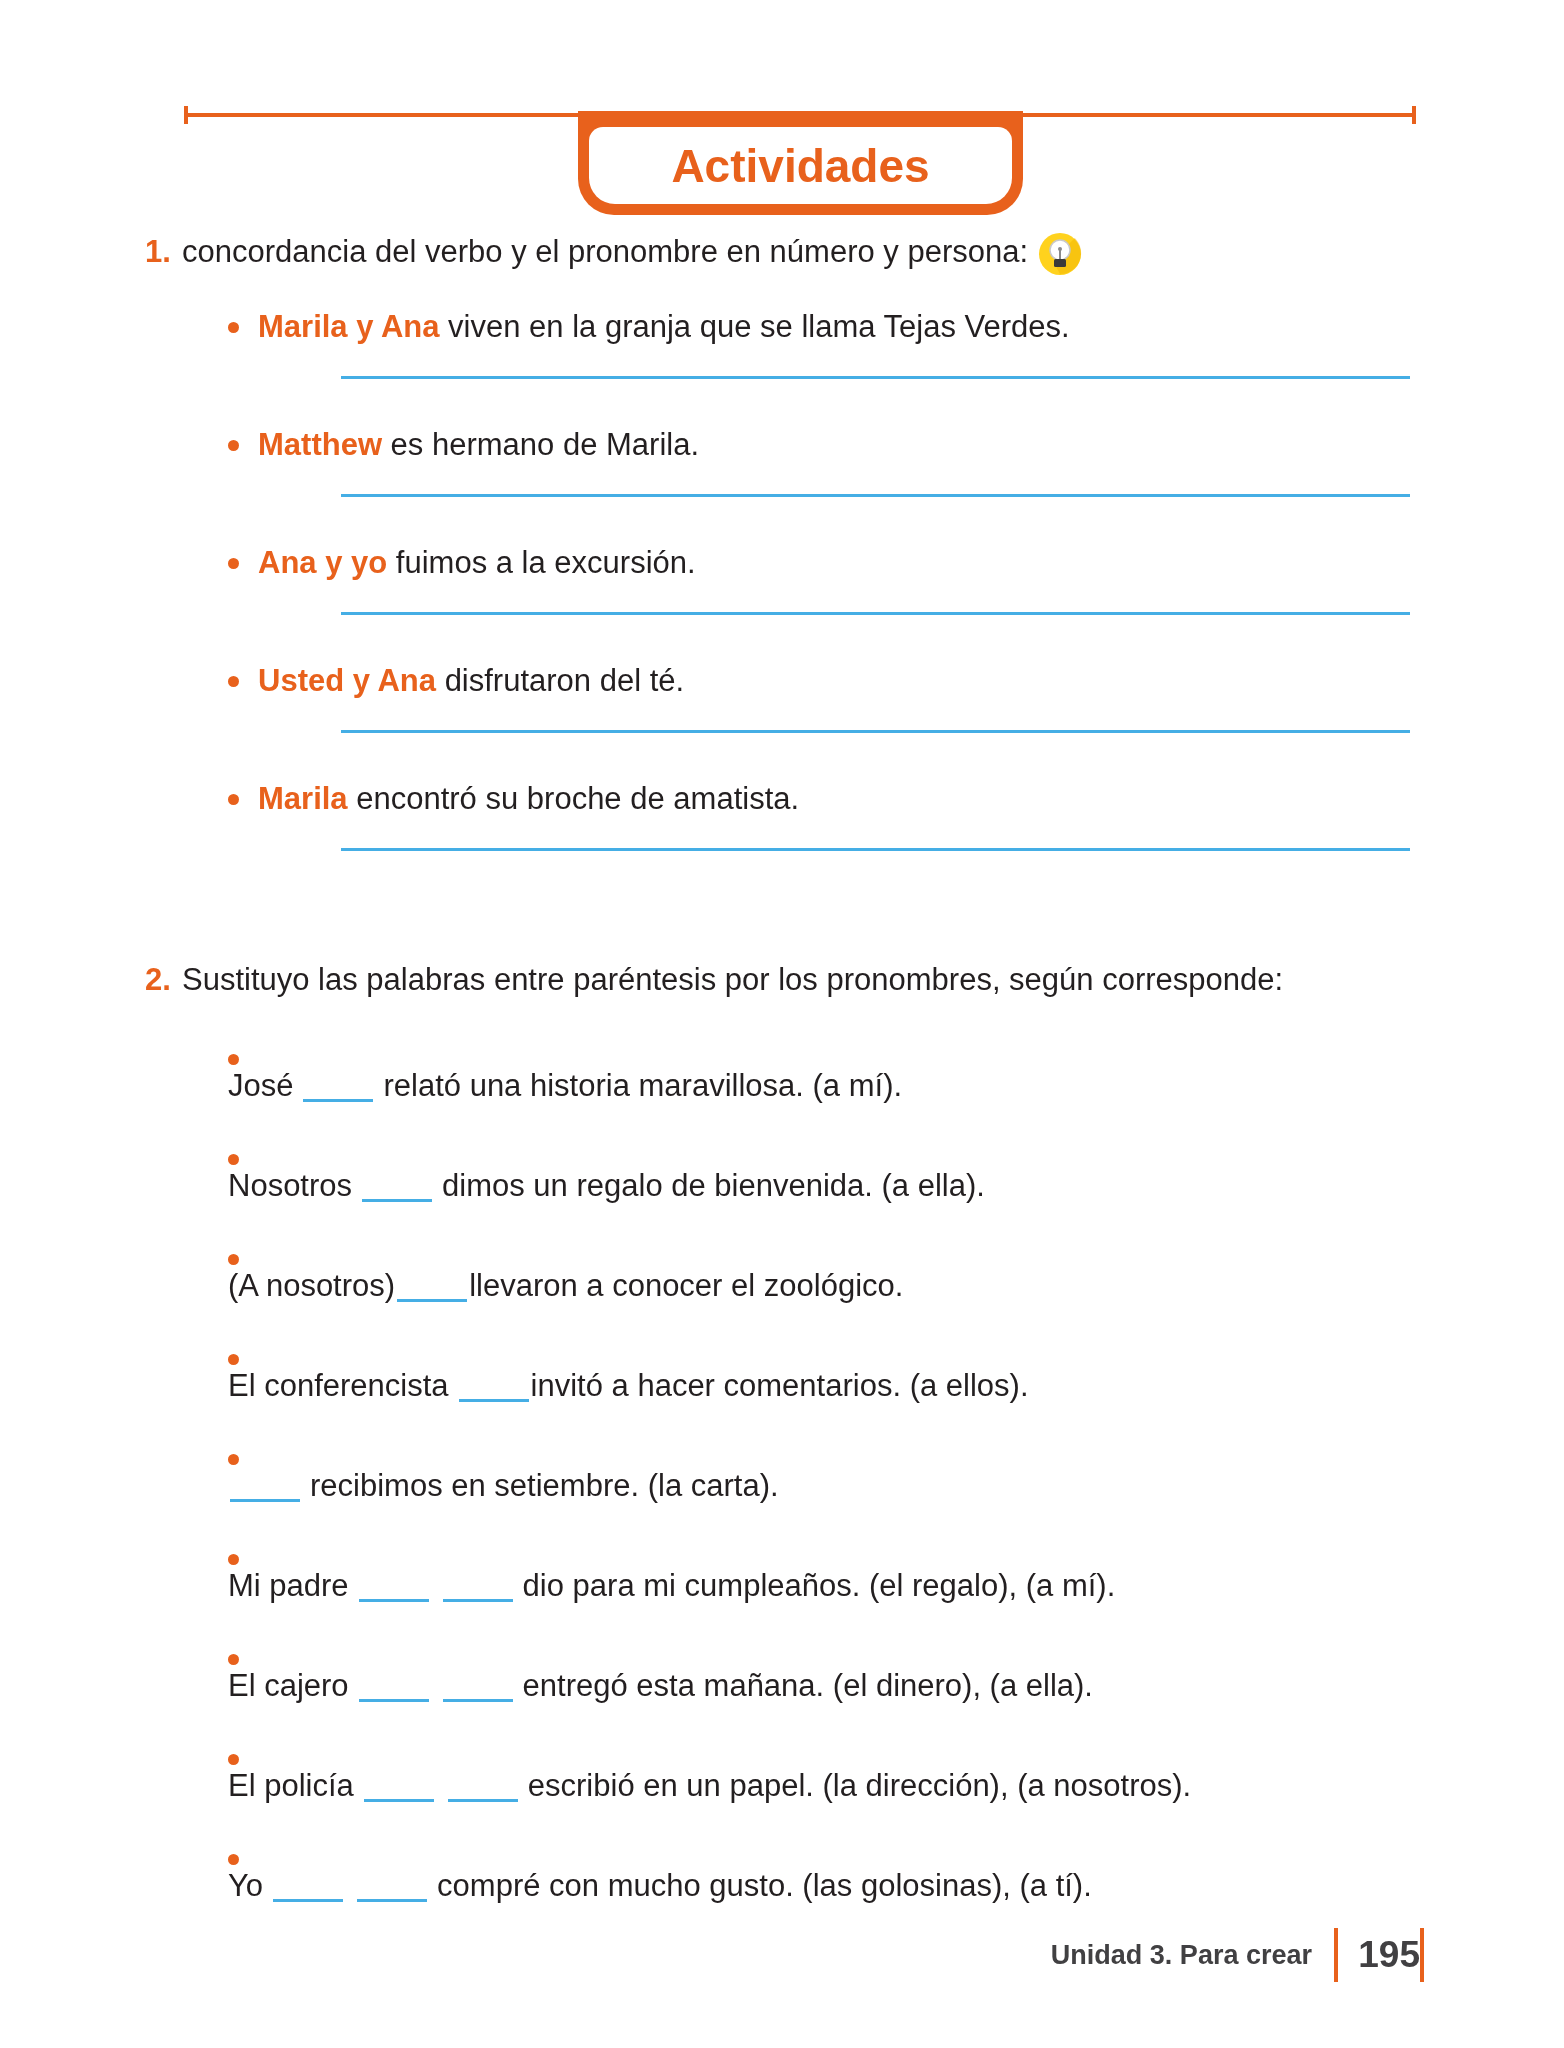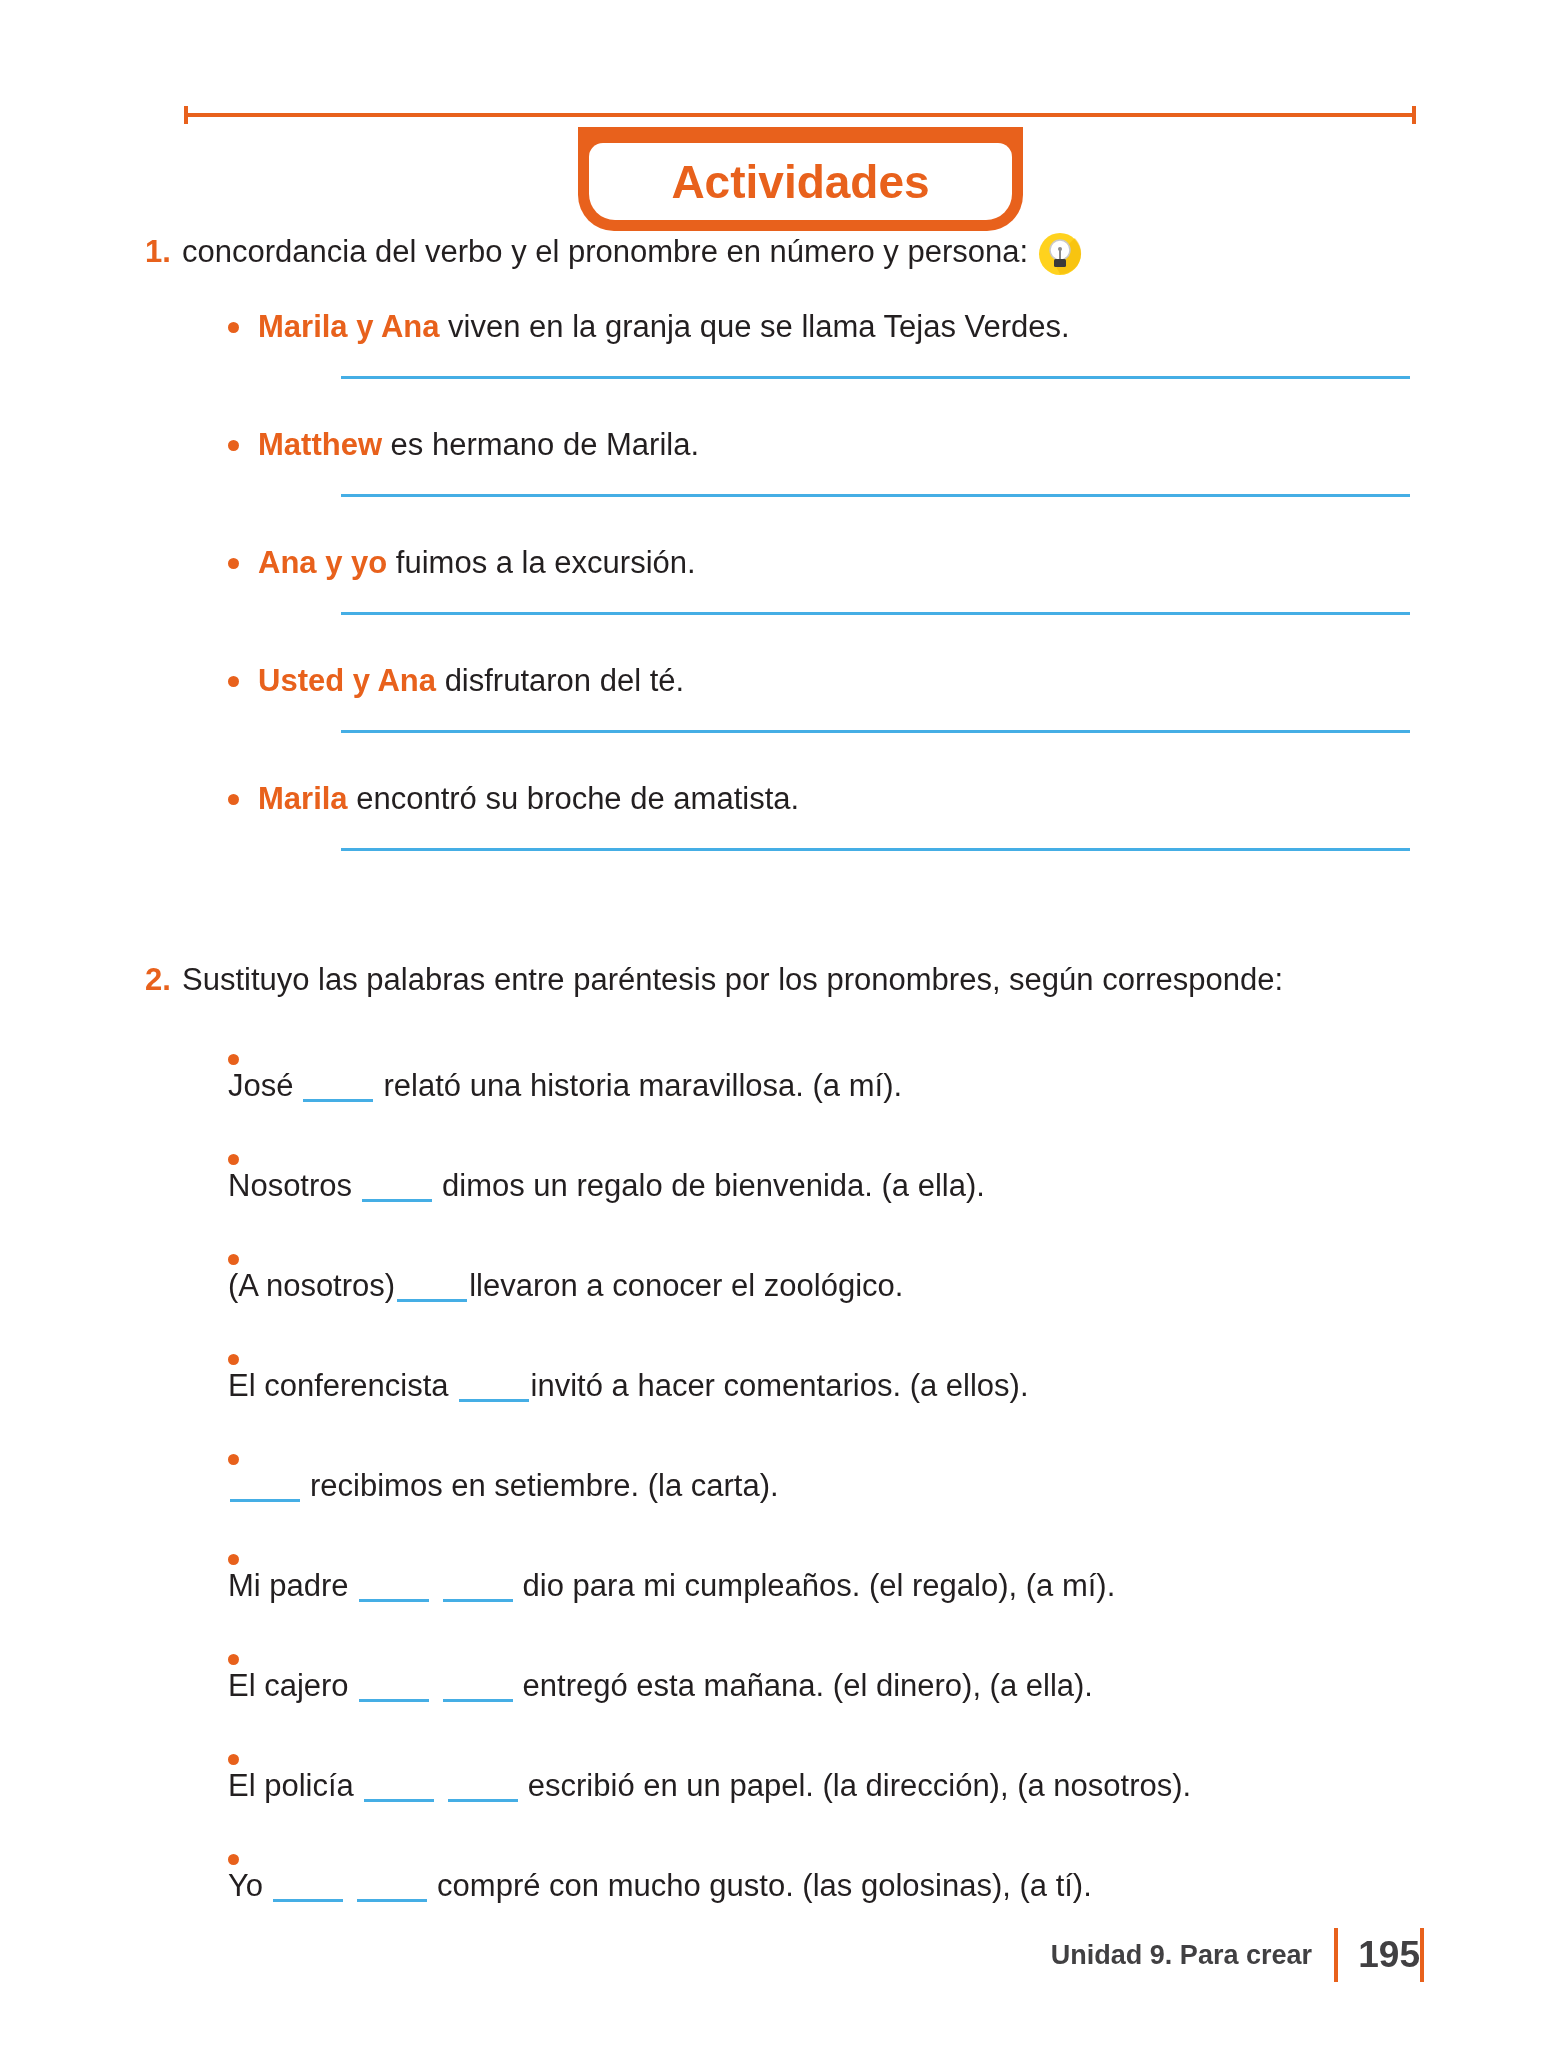--- a/index.html
+++ b/index.html
@@ -8,21 +8,21 @@
     font-family:"Liberation Sans",sans-serif;color:#231F20;overflow:hidden;
   }
   
   .top-rule{position:absolute;left:186px;top:113px;width:1228px;height:4px;background:#E8611C;}
   .rule-tick{position:absolute;top:106px;width:4px;height:18px;background:#E8611C;}
   .rule-tick.left{left:184px;}
   .rule-tick.right{left:1412px;}
   .tab{
     position:absolute;left:578px;top:111px;width:445px;height:104px;
     background:#E8611C;border-radius:0 0 36px 36px;
-    padding:16px 11px 11px 11px;box-sizing:border-box;z-index:2;margin-top:16px;
+    padding:16px 11px 11px 11px;box-sizing:border-box;z-index:2;
   }
   .tab-inner{
     width:100%;height:100%;background:#ffffff;border-radius:14px 14px 26px 26px;
     display:flex;align-items:center;justify-content:center;
   }
   .tab-title{color:#E8611C;font-size:46px;font-weight:bold;letter-spacing:0px;}
   
   .section{position:absolute;left:145px;width:1270px;}
   .sec1{top:230px;}
   .sec2{top:958px;}
@@ -152,17 +152,17 @@
       <span class="li-text"><span>El policía</span><span class="blank"></span><span class="blank"></span><span>escribió en un papel. (la dirección), (a nosotros).</span></span>
     </li>
     <li>
       <span class="dot"></span>
       <span class="li-text"><span>Yo</span><span class="blank"></span><span class="blank"></span><span>compré con mucho gusto. (las golosinas), (a tí).</span></span>
     </li>
   </ul>
 </div>
 
 <div class="footer">
-  <span class="footer-label">Unidad 9. Para crear</span>
+  <span class="footer-label">Unidad 3. Para crear</span>
   <span class="pbar"></span>
   <span class="page-num">195</span>
   <span class="pbar"></span>
 </div>
 
 </body></html>

